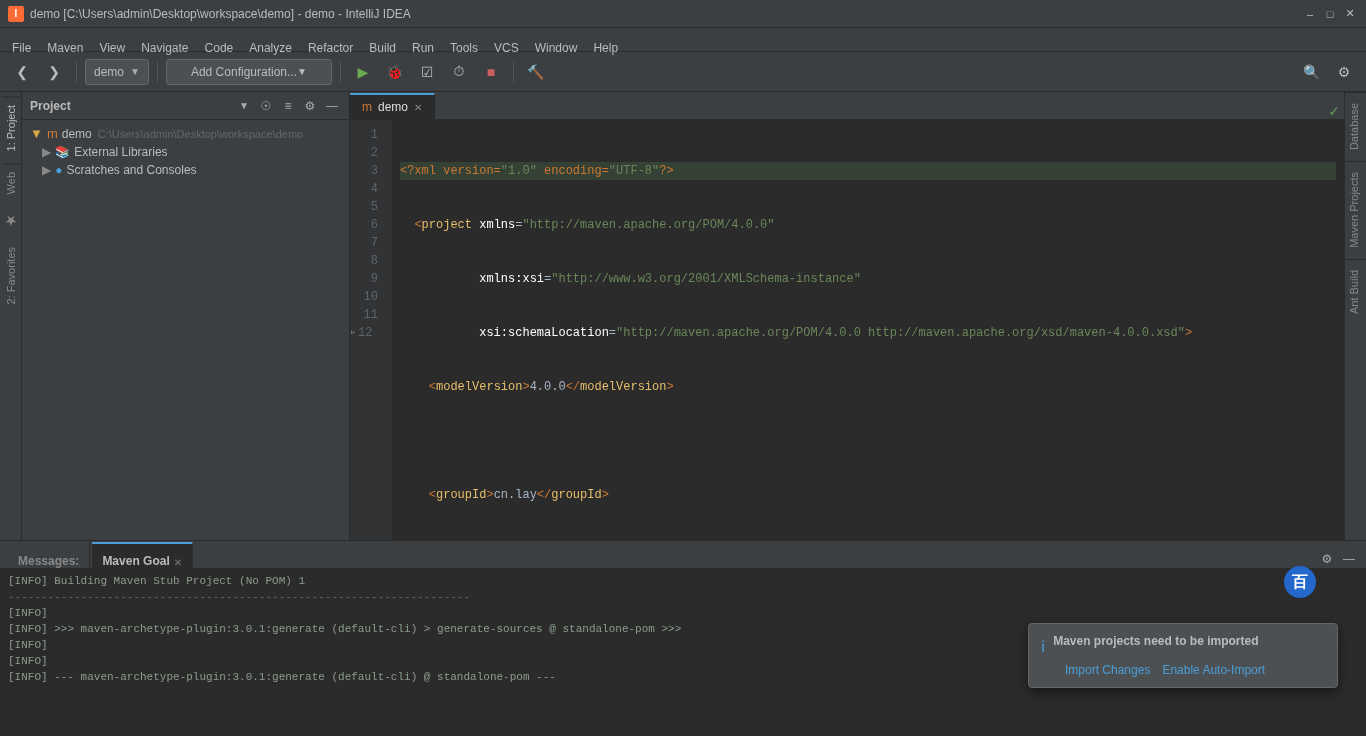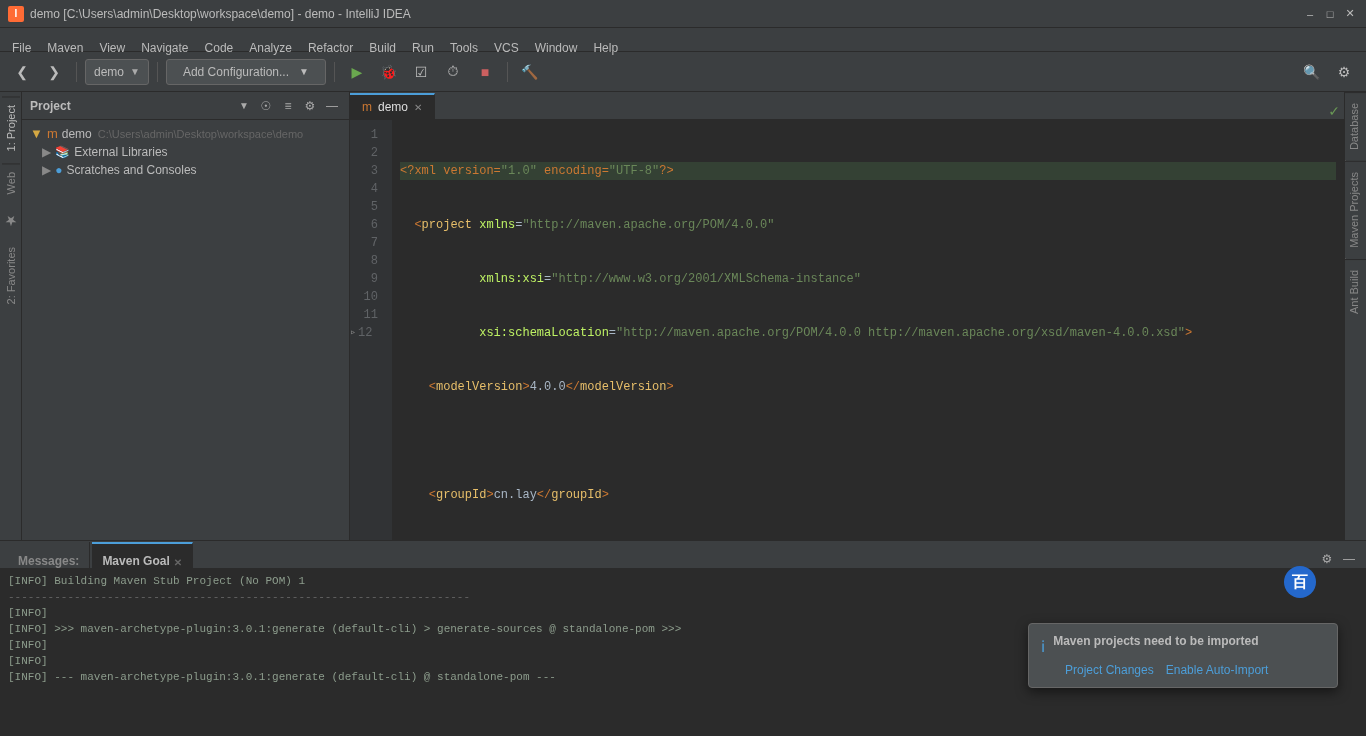--- a/index.html
+++ b/index.html
@@ -61,21 +61,21 @@
       width: 28px; height: 28px;
       display: flex; align-items: center; justify-content: center;
       cursor: pointer; color: #bbbbbb; font-size: 14px;
       border-radius: 3px;
     }
     .toolbar-separator { width: 1px; height: 20px; background: #555; margin: 0 4px; }
     .config-dropdown {
       background: #4c5052;
       border: 1px solid #666;
       border-radius: 3px;
-      padding: 2px 16px;
+      padding: 2px 24px;
       color: #bbbbbb;
       font-size: 12px;
       height: 26px;
       display: flex; align-items: center;
       cursor: pointer;
       min-width: 160px;
     }
     .toolbar-spacer { flex: 1; }
 
     
@@ -170,21 +170,21 @@
       line-height: 18px;
       color: #a9b7c6;
       overflow: auto;
       background: #2b2b2b;
       white-space: pre;
     }
     .code-line { min-height: 18px; display: block; }
     .code-line.highlighted { background: #344134; }
     .xml-decl { color: #cc7832; }
     .xml-tag { color: #e8bf6a; }
-    .xml-attr-name { color: #bef264; }
+    .xml-attr-name { color: #ffffff; }
     .xml-attr-val { color: #6a8759; }
     .xml-text { color: #a9b7c6; }
     .xml-bracket { color: #cc7832; }
 
     
     #right-sidebar {
       width: 22px;
       background: #3c3f41;
       border-left: 1px solid #2b2b2b;
       display: flex;
@@ -481,18 +481,18 @@
     <span class="console-line console-info">[INFO] --- maven-archetype-plugin:3.0.1:generate (default-cli) @ standalone-pom ---</span>
   </div>
 </div>
 
 <div id="notification">
   <div class="notif-header">
     <span class="notif-icon">ℹ</span>
     <span class="notif-title">Maven projects need to be imported</span>
   </div>
   <div class="notif-actions">
-    <a class="notif-link">Project Changes</a>
+    <a class="notif-link">Import Changes</a>
     <a class="notif-link">Enable Auto-Import</a>
   </div>
 </div>
 
 <div class="baidu-icon" title="Baidu">百</div>
 
 </body></html>

